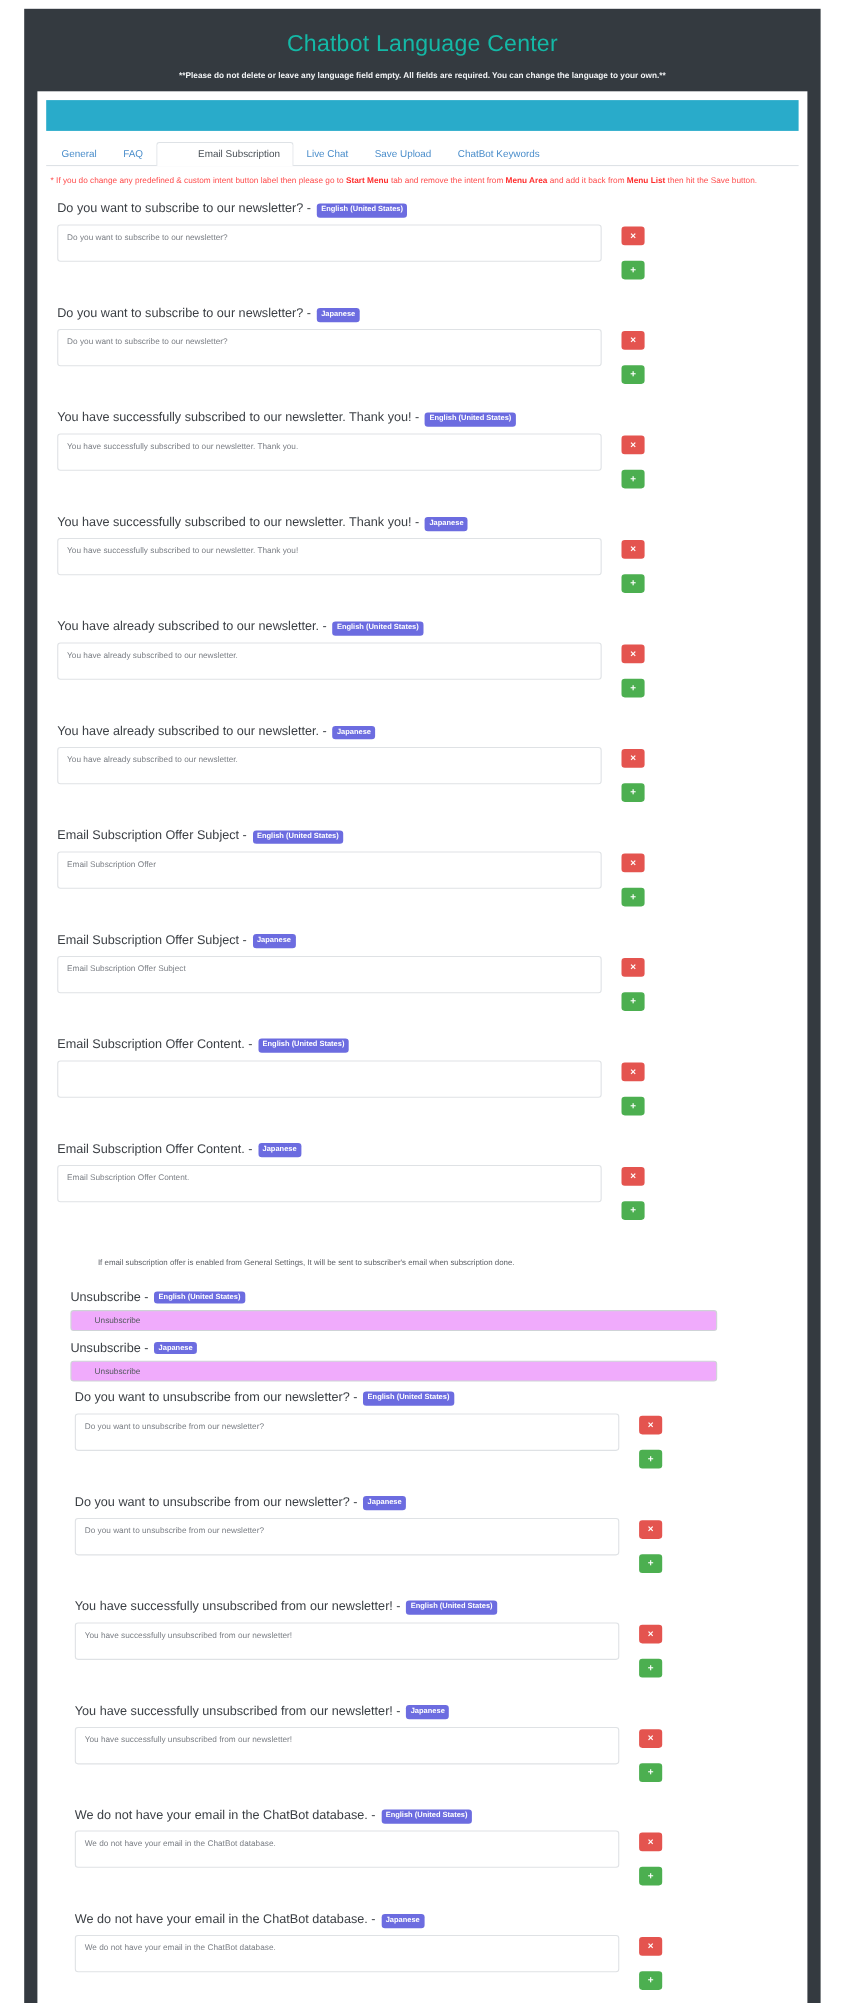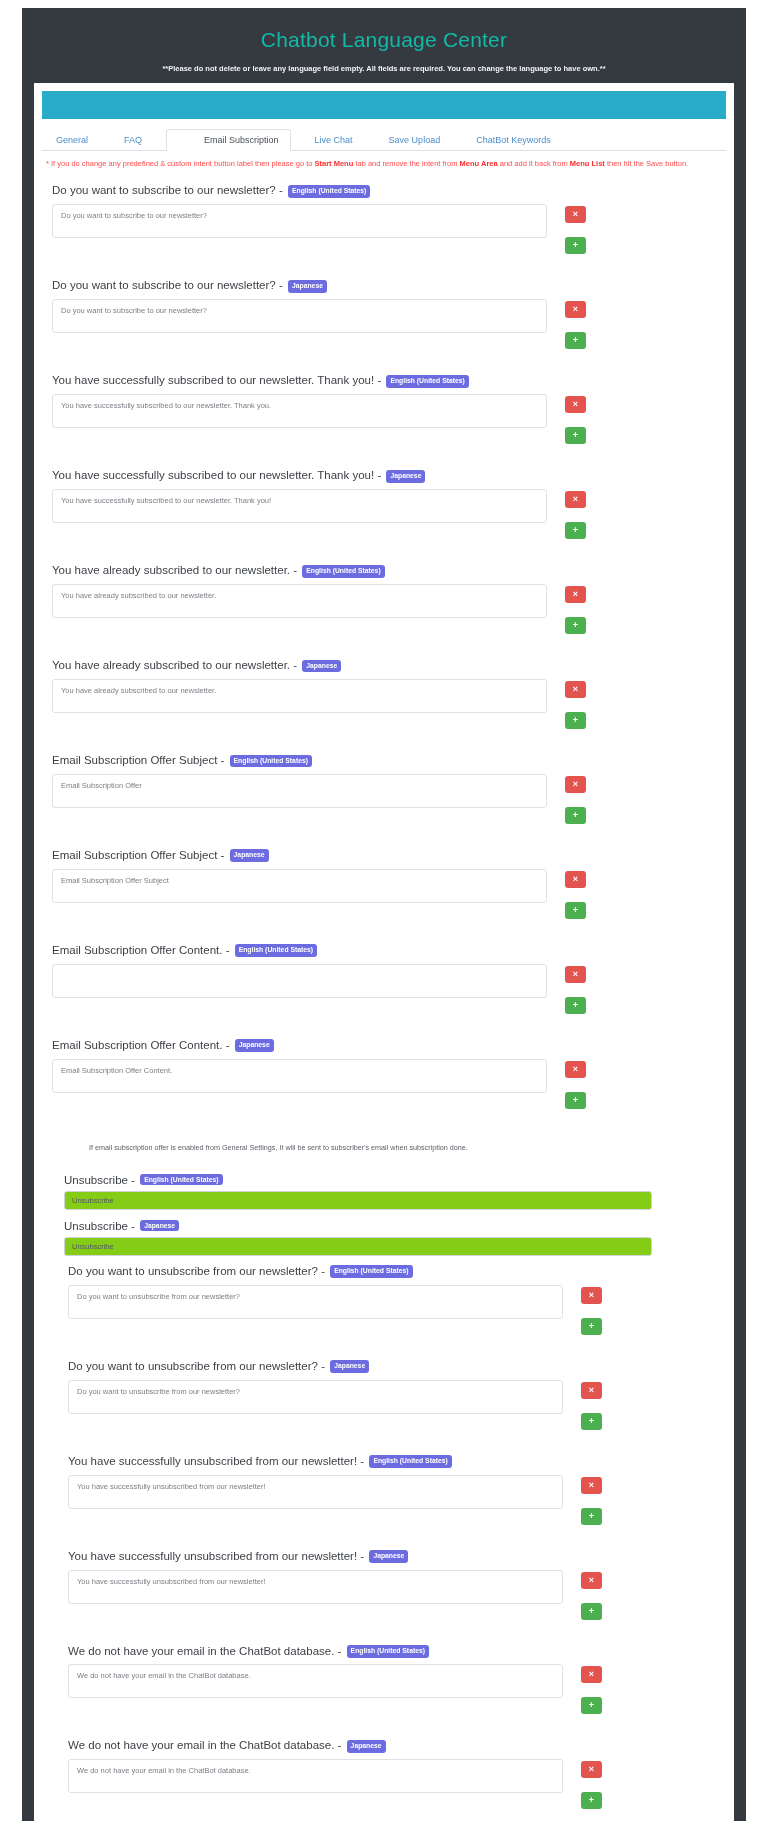--- a/index.html
+++ b/index.html
@@ -49,21 +49,21 @@
     height: 28px;
     width: 100%;
   }
 
   
   .tabs {
     display: flex;
     align-items: flex-end;
     border-bottom: 1px solid #dee2e6;
     padding: 10px 2px 0 2px;
-    gap: 12px;
+    gap: 0;
   }
   .tab {
     font-size: 9px;
     color: #4b8ecb;
     padding: 5px 11px 5px 11px;
     line-height: 1.2;
     border: 1px solid transparent;
     border-bottom: none;
     margin-bottom: -1px;
     cursor: pointer;
@@ -179,38 +179,38 @@
     color: #3b3f44;
     padding: 10px 0 5px 18px;
   }
   input.ti {
     display: block;
     width: 588px;
     height: 19px;
     margin-left: 18px;
     border: 1px solid #cfd3d7;
     border-radius: 3px;
-    background: #84cc16;
+    background: #f0abfc;
     color: #53585e;
     font-family: "Liberation Sans", sans-serif;
     font-size: 7.5px;
-    padding: 2px 7px;
+    padding: 2px 21px;
     outline: none;
   }
 
   .spacer-16 { height: 16px; }
 </style>
 </head>
 <body>
 
 <div class="page-wrap">
   <div class="dark-panel">
 
     <h1 class="app-title">Chatbot Language Center</h1>
-    <p class="app-note">**Please do not delete or leave any language field empty. All fields are required. You can change the language to have own.**</p>
+    <p class="app-note">**Please do not delete or leave any language field empty. All fields are required. You can change the language to your own.**</p>
 
     <div class="card">
 
       <div class="teal-bar"></div>
 
       <div class="tabs" id="tab-bar">
           <div class="tab"><span>General</span></div>
           <div class="tab"><span>FAQ</span></div>
           <div class="tab active"><span>Email Subscription</span></div>
           <div class="tab"><span>Live Chat</span></div>

